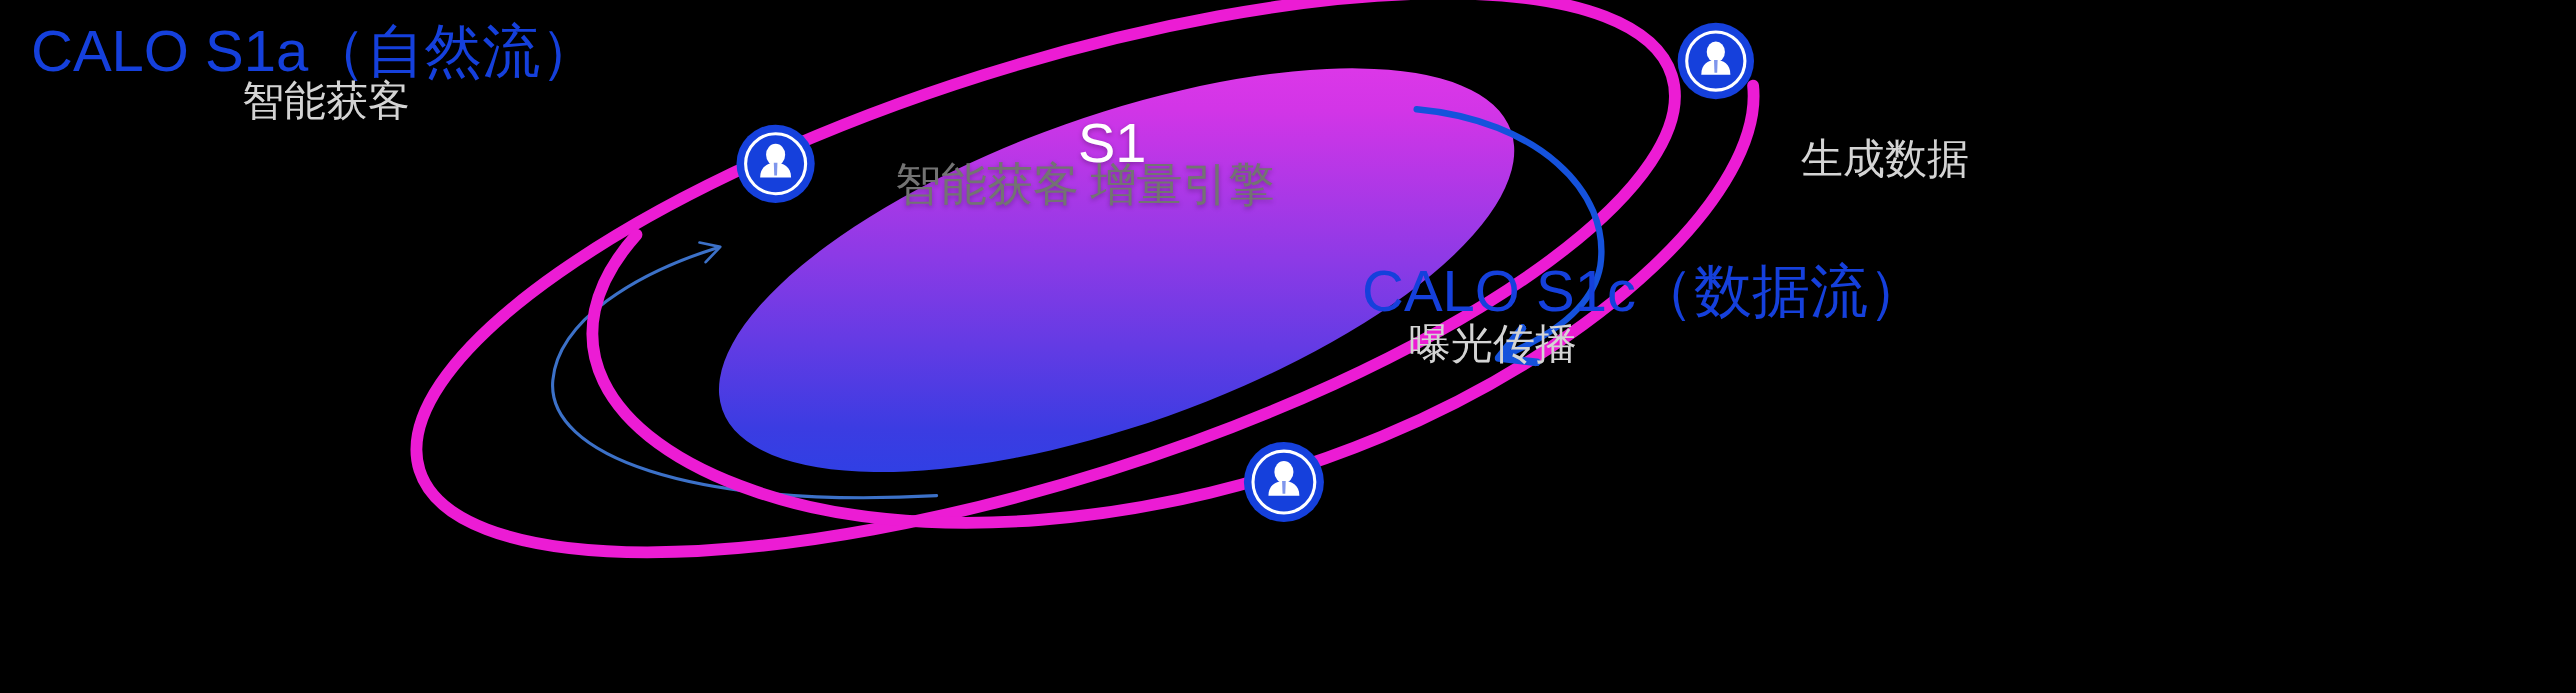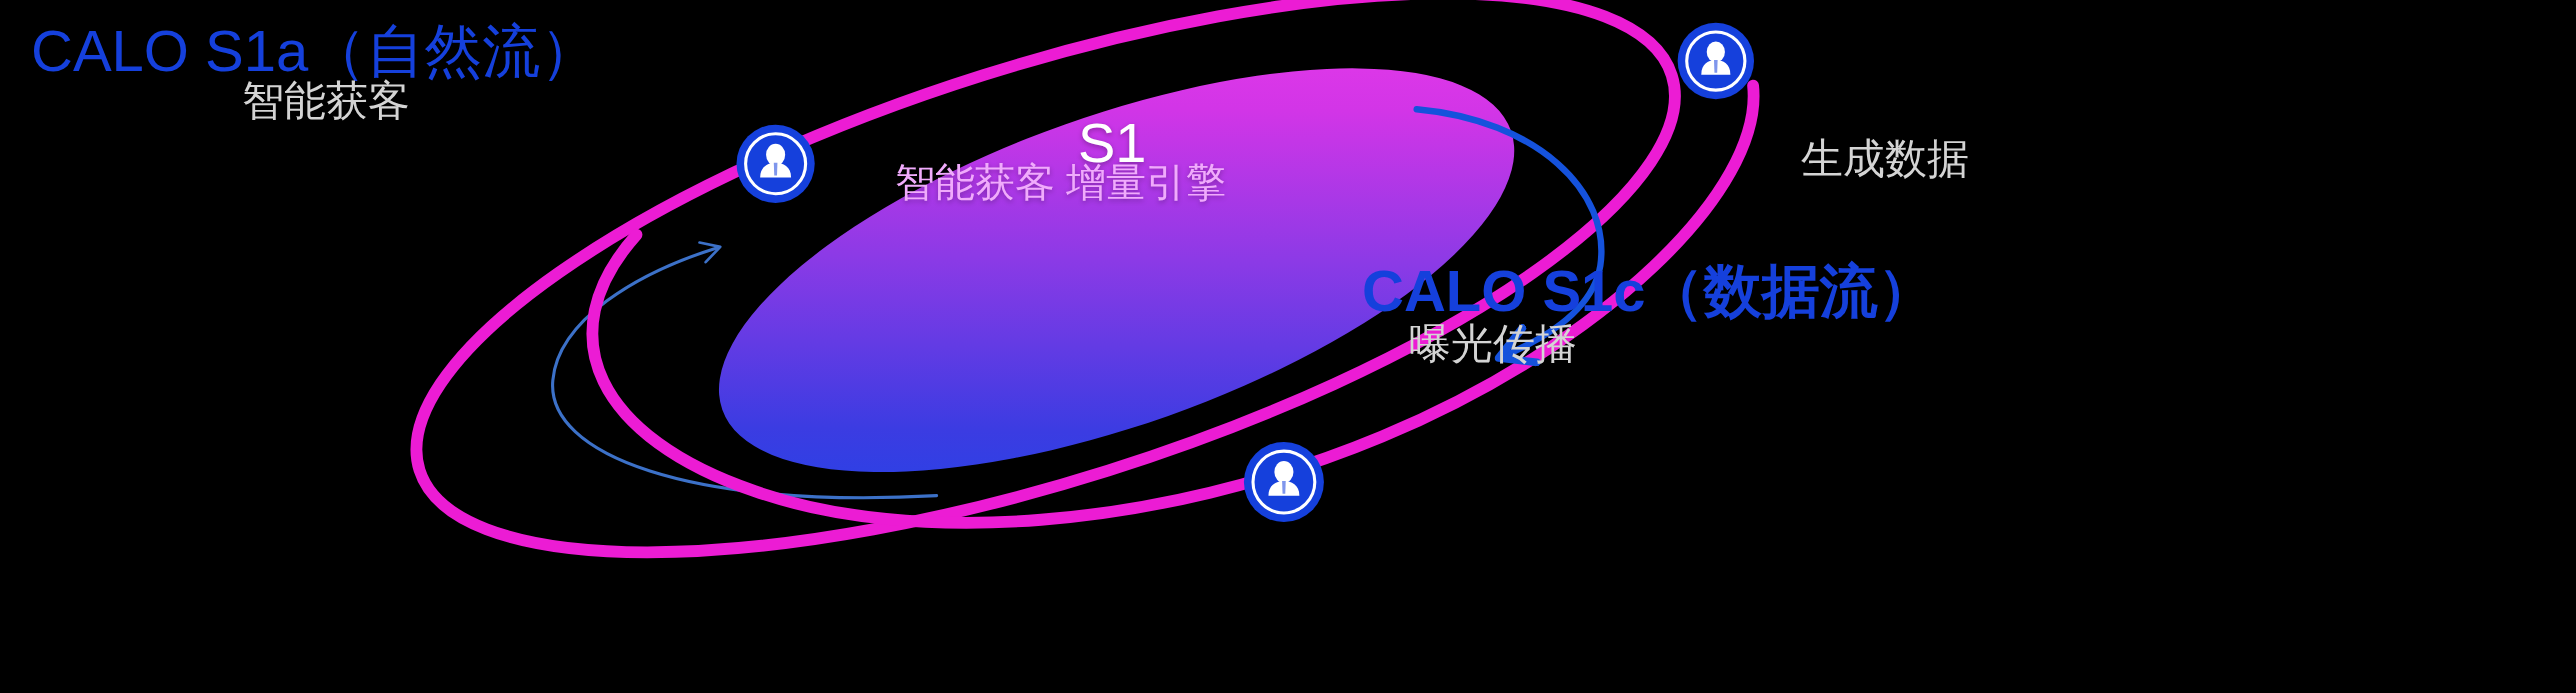--- a/index.html
+++ b/index.html
@@ -50,32 +50,33 @@
   .core-title {
     position: absolute;
     color: #ffffff;
     font-size: 56px;
     line-height: 1;
     white-space: nowrap;
     text-shadow: 0 1.8px 5.5px rgba(0,0,0,0.28);
   }
   .core-sub {
     position: absolute;
-    color: #f0abfc;
-    font-size: 40px;
+    color: #737373;
+    font-size: 46px;
     line-height: 1;
     white-space: nowrap;
     text-shadow: 0 1.8px 5.5px rgba(0,0,0,0.28);
+    font-family: Liberation Serif, serif;
   }
   
   .t-s1a  { left: 31px;   top: 22px; }
   .s-s1a  { left: 242px;  top: 80px; }
   .t-s1b  { left: 1737px; top: 35px; }
   .s-s1b  { left: 1801px; top: 98px; margin-top: 40px; }
-  .t-s1c  { left: 1362px; top: 262px; font-weight: bold; }
+  .t-s1c  { left: 1362px; top: 262px; }
   .s-s1c  { left: 1409px; top: 323px; }
   .c-ttl  { left: 1078px; top: 115px; }
   .c-sub  { left: 895px;  top: 162px; }
 </style>
 </head>
 <body>
 
 <div id="stage">
 
   <svg id="diagram-svg" viewBox="0 0 2833 763" xmlns="http://www.w3.org/2000/svg">

